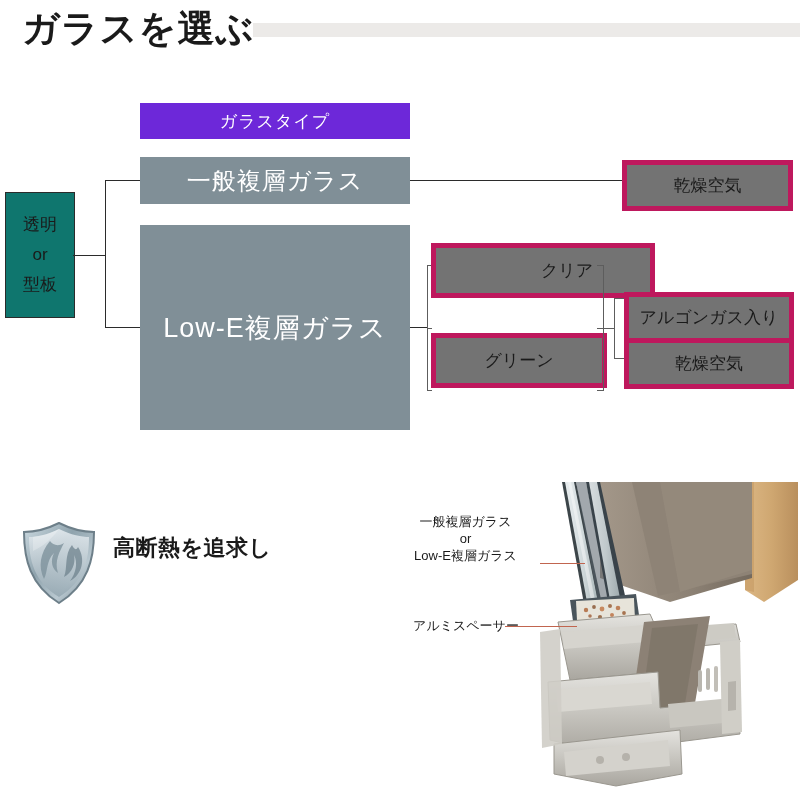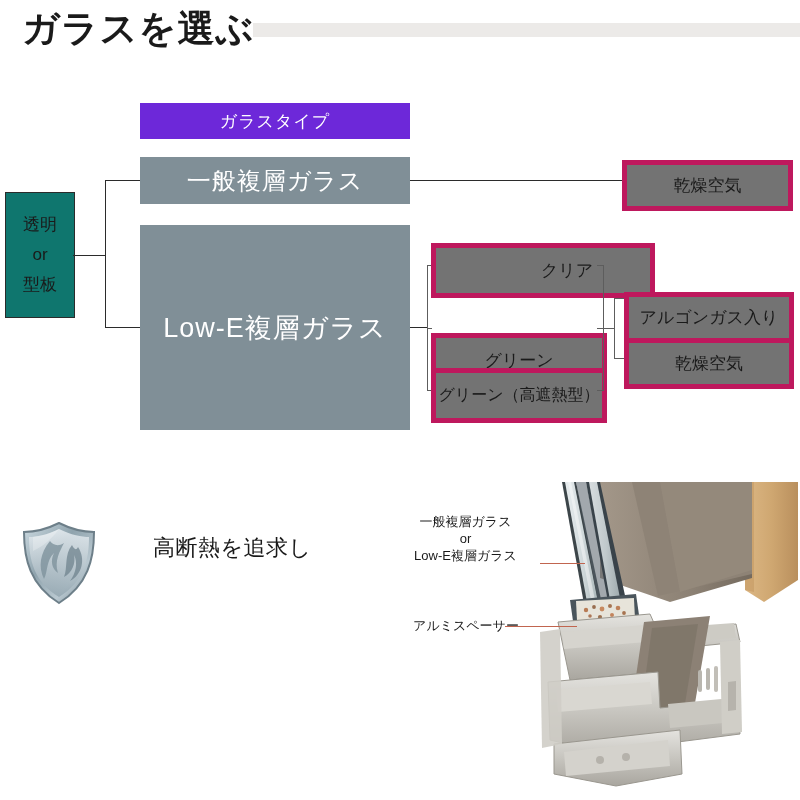--- a/index.html
+++ b/index.html
@@ -46,21 +46,21 @@
   .ln{position:absolute;background:#2b2b2b;}
   .ln.h{height:1px;}
   .ln.v{width:1px;}
   .ln.g{background:#5d5d5d;}
 
   
   .divider{position:absolute;left:0;top:466px;width:800px;height:1px;background:#ffffff;}
 
   .shield{position:absolute;left:20px;top:521px;width:78px;height:84px;}
 
-  .head-small{position:absolute;left:113px;top:533px;font-size:22px;font-weight:normal;letter-spacing:0.5px;color:#1a1a1a;margin-left:40px;}
+  .head-small{position:absolute;left:113px;top:533px;font-size:22px;font-weight:bold;letter-spacing:0.5px;color:#1a1a1a;}
   .head-big{position:absolute;left:113px;top:562px;font-size:31px;font-weight:bold;letter-spacing:0.5px;color:#1a1a1a;}
 
   .body-copy{position:absolute;left:18px;top:621px;width:372px;font-size:16px;line-height:28px;color:#2b2b2b;letter-spacing:0.2px;}
 
   
   .photo-wrap{position:absolute;left:540px;top:482px;width:260px;height:318px;overflow:hidden;}
   .photo{position:absolute;inset:0;}
 
   .callout{position:absolute;font-size:13px;line-height:17px;color:#1a1a1a;text-align:center;}
   .callout.glass{left:393px;top:513px;width:145px;}
@@ -106,23 +106,20 @@
   <div class="ln v g" style="left:427px;top:265px;height:126px;"></div>
   <div class="ln h g" style="left:427px;top:265px;width:5px;"></div>
   <div class="ln h g" style="left:427px;top:328px;width:5px;"></div>
   <div class="ln h g" style="left:427px;top:390px;width:5px;"></div>
 
   <div class="obox clear">
     <span>クリア</span>
   </div>
   <div class="obox green">
     <span>グリーン</span>
-  </div>
-  <div class="obox green-hs">
-    <span>グリーン（高遮熱型）</span>
   </div>
 
   <div class="ln h g" style="left:597px;top:265px;width:7px;"></div>
   <div class="ln h g" style="left:597px;top:328px;width:7px;"></div>
   <div class="ln h g" style="left:597px;top:390px;width:7px;"></div>
   <div class="ln v g" style="left:603px;top:265px;height:126px;"></div>
   <div class="ln h g" style="left:603px;top:328px;width:12px;"></div>
   <div class="ln v g" style="left:614px;top:298px;height:61px;"></div>
   <div class="ln h g" style="left:614px;top:298px;width:10px;"></div>
   <div class="ln h g" style="left:614px;top:358px;width:10px;"></div>

